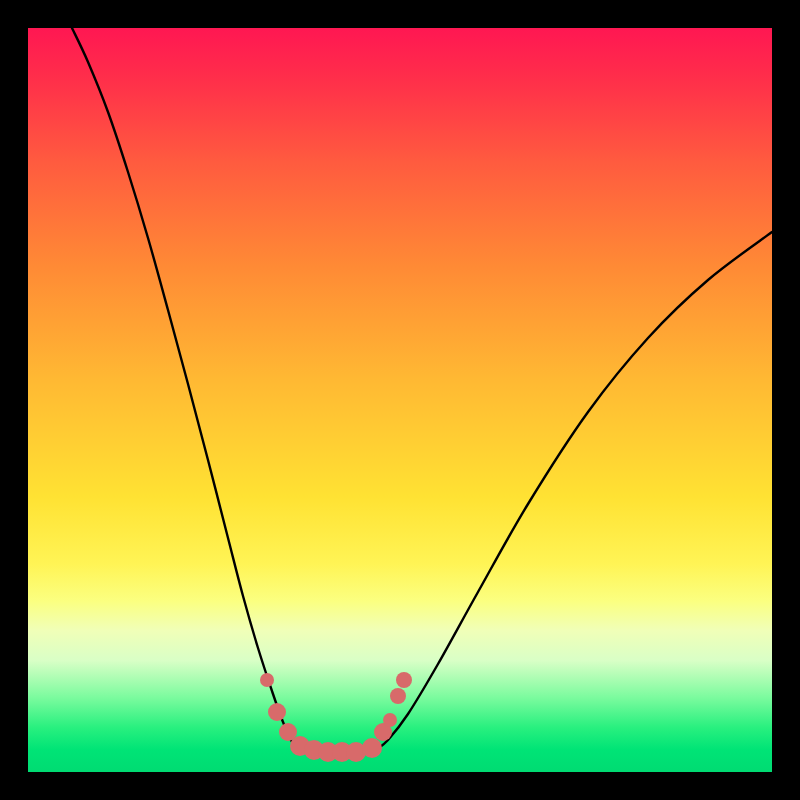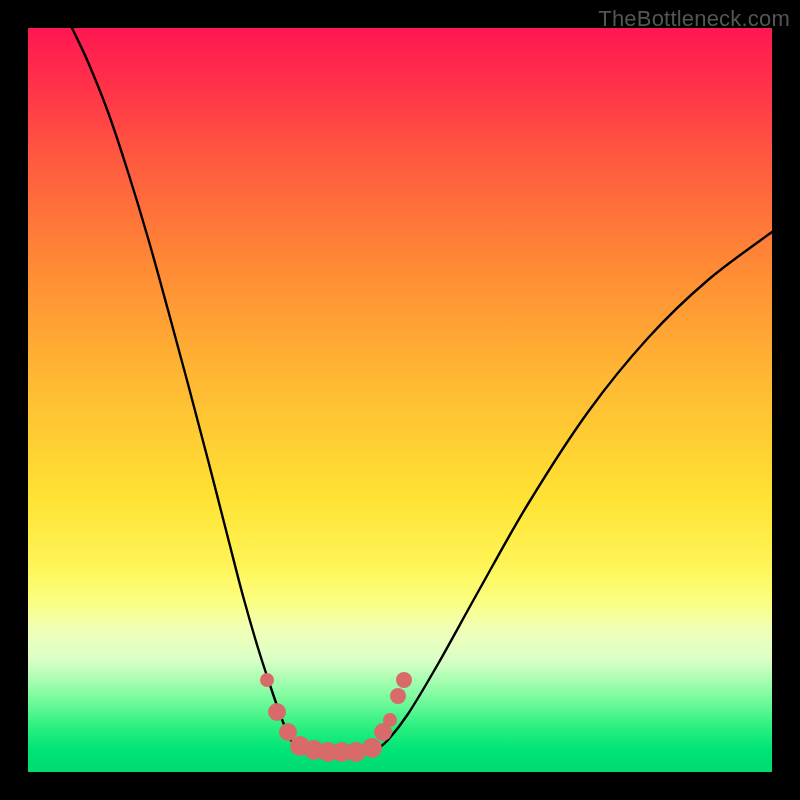--- a/index.html
+++ b/index.html
@@ -78,14 +78,13 @@
           <circle cx="314" cy="724" r="10" fill="#d86a6a"></circle>
           <circle cx="328" cy="724" r="10" fill="#d86a6a"></circle>
           <circle cx="344" cy="720" r="10" fill="#d86a6a"></circle>
           <circle cx="355" cy="704" r="9" fill="#d86a6a"></circle>
           <circle cx="362" cy="692" r="7" fill="#d86a6a"></circle>
           <circle cx="370" cy="668" r="8" fill="#d86a6a"></circle>
           <circle cx="376" cy="652" r="8" fill="#d86a6a"></circle>
         </g>
     </svg>
   </div>
-  <div class="watermark">TheBottleneck.com</div>
 </div>
 
 </body></html>

